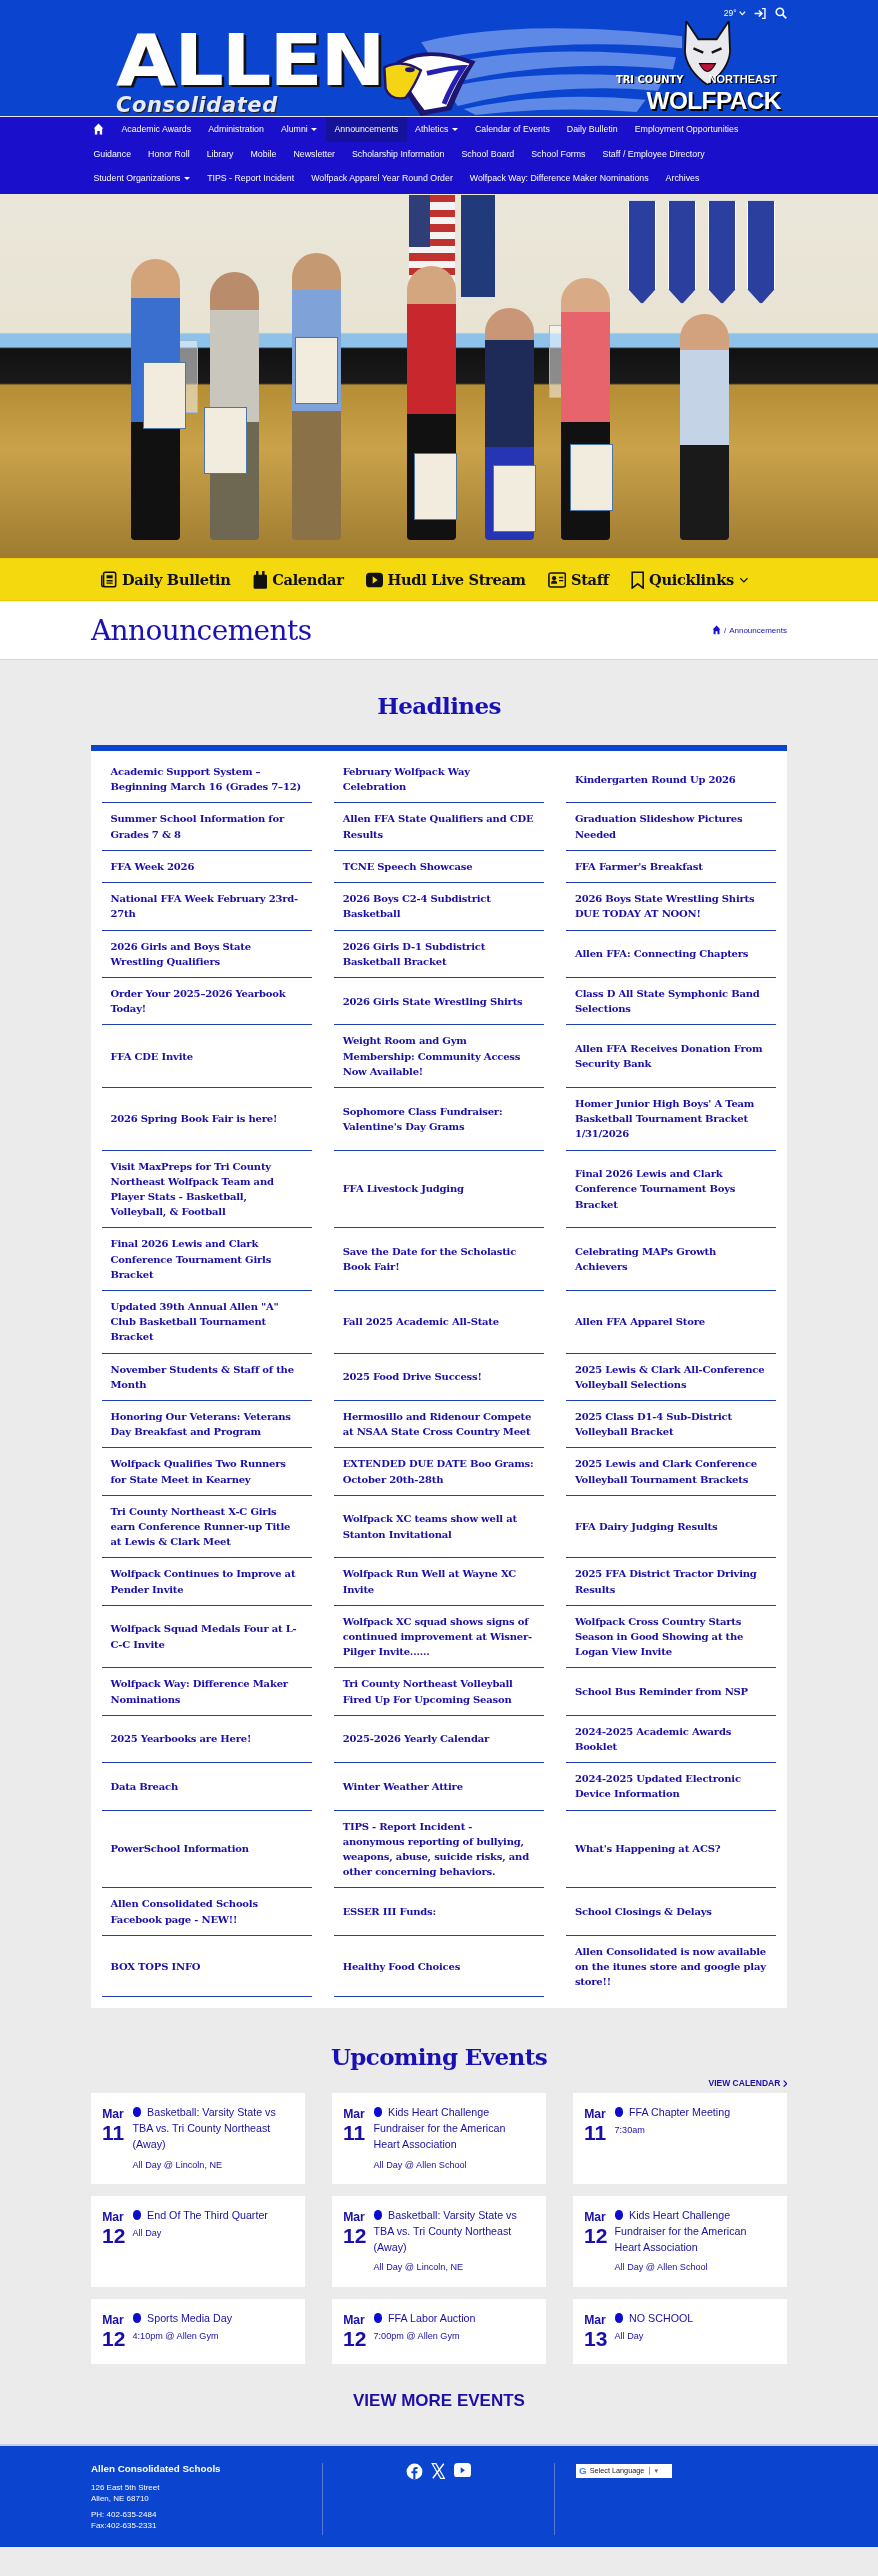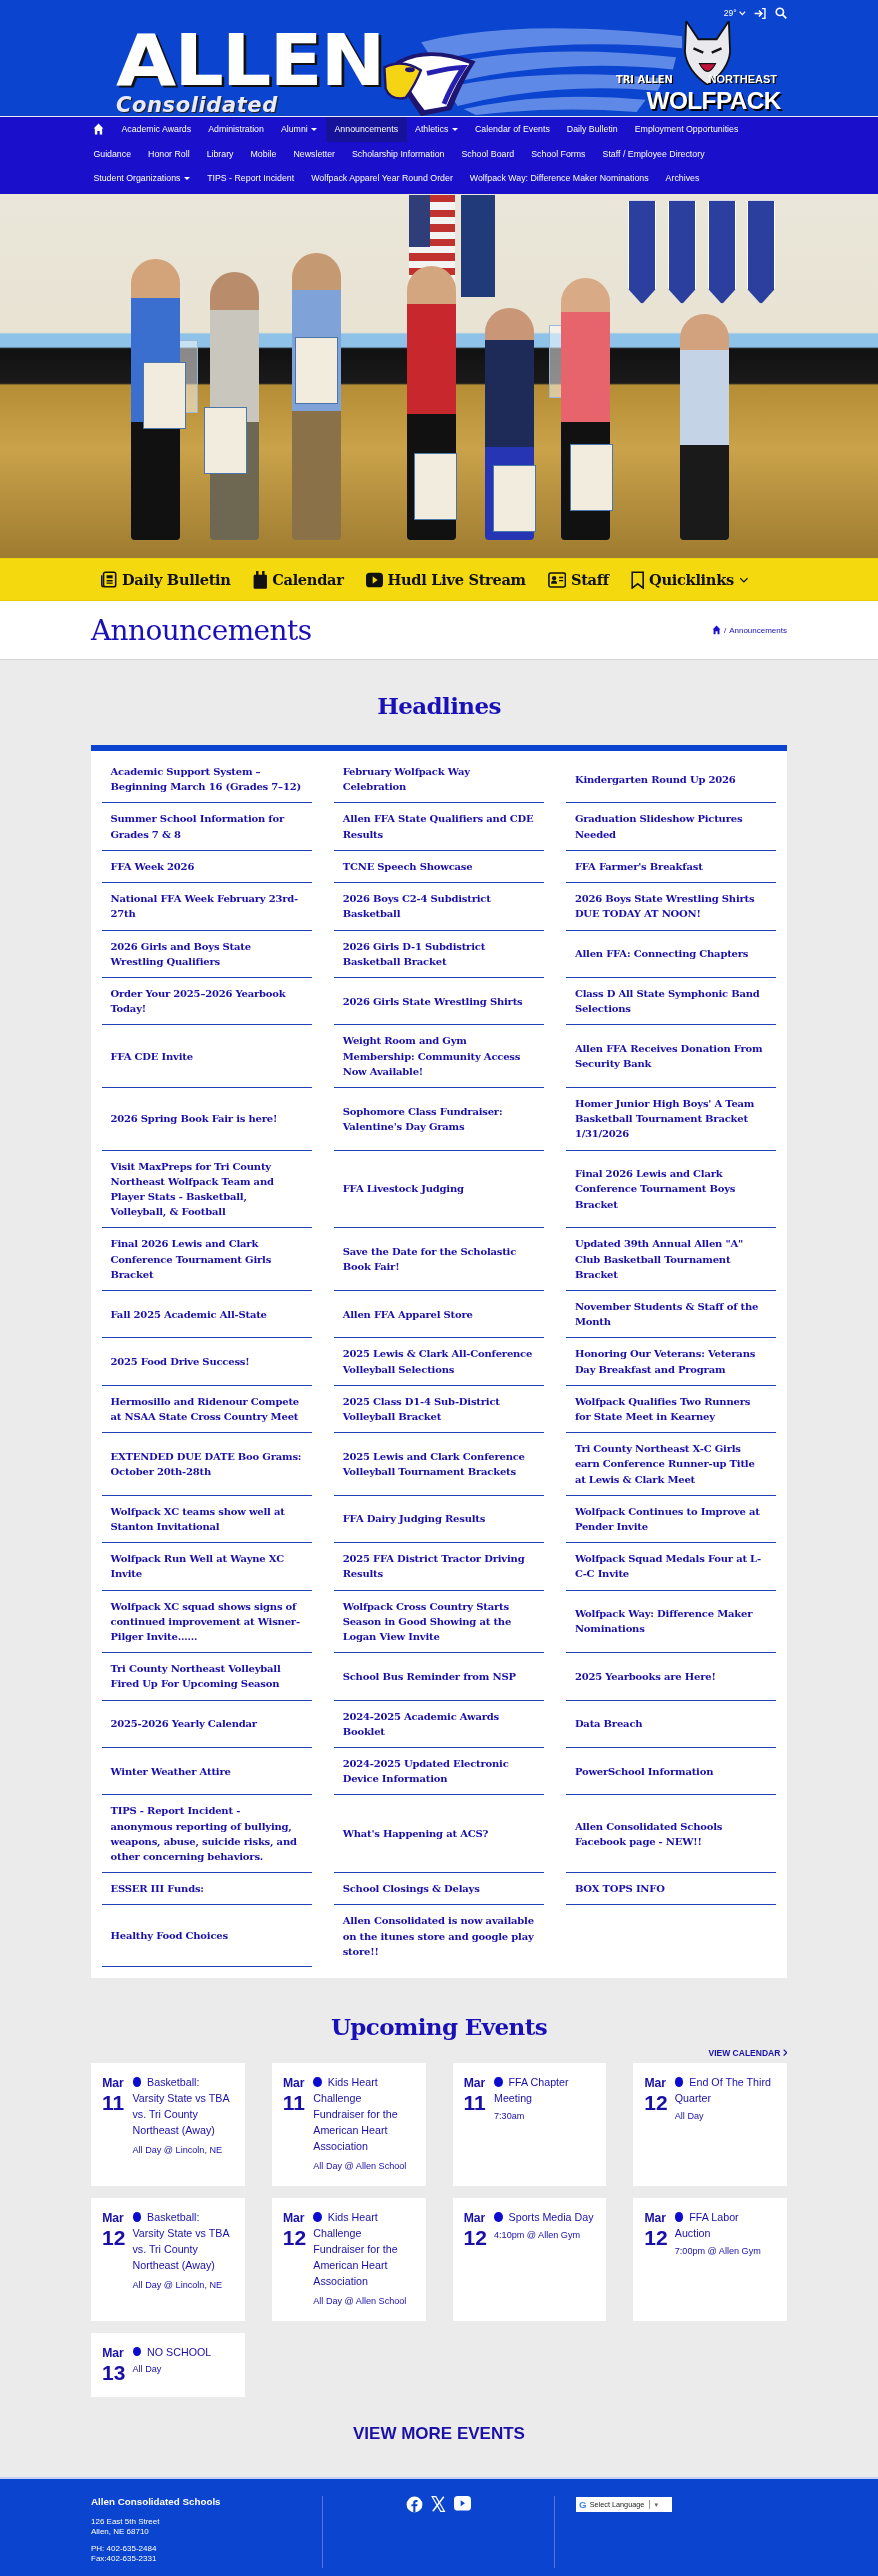--- a/index.html
+++ b/index.html
@@ -52,21 +52,21 @@
   
   .section-heading { text-align: center; font-family: "DejaVu Serif", serif; font-weight: bold; color: #1a10b8; font-size: 23px; letter-spacing: -0.6px; }
   .headlines-wrap { padding: 32px 91px 0; }
   .headlines-card { margin-top: 26px; background: #fff; border-top: 6.1px solid #0b44cf; padding: 4.9px 11px 11px; display: grid; grid-template-columns: 1fr 1fr 1fr; column-gap: 22.6px; }
   .hl { display: flex; align-items: center; padding: 8px 8.5px; border-bottom: 1.8px solid #1f3fb5; font-family: "DejaVu Serif", serif; font-weight: bold; font-size: 10px; line-height: 15.2px; color: #1a10a8; cursor: pointer; letter-spacing: -0.2px; }
   .hl.last { border-bottom: none; }
 
   
   .events-wrap { padding: 35px 91px 0; position: relative; }
   .view-cal { position: absolute; right: 91px; top: 70px; font-weight: bold; font-size: 8.5px; color: #1a10a8; display: flex; align-items: center; gap: 2.4px; cursor: pointer; }
-  .events-grid { margin-top: 23px; display: grid; grid-template-columns: 1fr 1fr 1fr 1fr; column-gap: 27px; row-gap: 12.2px; }
+  .events-grid { margin-top: 23px; display: grid; grid-template-columns: 1fr 1fr 1fr; column-gap: 27px; row-gap: 12.2px; }
   .event { background: #fff; padding: 11px 12.2px 13.4px 11px; display: flex; gap: 8.5px; cursor: pointer; }
   .event .date { width: 22px; text-align: center; color: #1a10a8; font-weight: bold; flex-shrink: 0; }
   .event .mon { font-size: 12.2px; line-height: 14.6px; margin-top: 2.4px; }
   .event .day { font-size: 21px; line-height: 23px; }
   .event .body { font-size: 10.7px; line-height: 16px; color: #1a10a8; }
   .event .dot { display: inline-block; width: 8.5px; height: 9.8px; border-radius: 50%; background: #0c0cd0; margin-right: 6.1px; vertical-align: -0.6px; }
   .event .meta { font-size: 9.1px; margin-top: 6.1px; line-height: 12.2px; }
   .event .meta.close { margin-top: 3.7px; }
   .view-more { text-align: center; font-weight: bold; font-size: 17px; color: #1a10a8; padding: 27px 0 33px; cursor: pointer; }
 
@@ -123,21 +123,21 @@
     <div class="logo-allen">
       <div class="big">ALLEN</div>
       <div class="sub">Consolidated Schools</div>
     </div>
     <div class="wolf-logo">
       <svg class="wolf-head" viewBox="0 0 90 105">
         <path d="M10 0 L30 30 L60 30 L80 0 L82 50 Q80 80 45 105 Q10 80 8 50 Z" fill="#e9e9ee" stroke="#111" stroke-width="3"></path>
         <path d="M22 45 L38 52 M68 45 L52 52" stroke="#111" stroke-width="4"></path>
         <path d="M32 70 Q45 95 58 70 Z" fill="#c3123a" stroke="#111" stroke-width="2"></path>
       </svg>
-      <span class="tc">TRI ALLEN</span>
+      <span class="tc">TRI COUNTY</span>
       <span class="ne">NORTHEAST</span>
       <span class="wp">WOLFPACK</span>
     </div>
   </div>
 
   <nav class="nav">
     <div class="nav-row">
       <span class="nav-item first">
         <svg width="11" height="12.2" viewBox="0 0 18 20">
             <path d="M9 1L1 9h2v10h4v-6h4v6h4V9h2z" fill="#fff"></path>
@@ -326,20 +326,21 @@
       <div class="hl">Weight Room and Gym Membership: Community Access Now Available!</div>
       <div class="hl">Allen FFA Receives Donation From Security Bank</div>
       <div class="hl">2026 Spring Book Fair is here!</div>
       <div class="hl">Sophomore Class Fundraiser: Valentine's Day Grams</div>
       <div class="hl">Homer Junior High Boys' A Team Basketball Tournament Bracket 1/31/2026</div>
       <div class="hl">Visit MaxPreps for Tri County Northeast Wolfpack Team and Player Stats - Basketball, Volleyball, &amp; Football</div>
       <div class="hl">FFA Livestock Judging</div>
       <div class="hl">Final 2026 Lewis and Clark Conference Tournament Boys Bracket</div>
       <div class="hl">Final 2026 Lewis and Clark Conference Tournament Girls Bracket</div>
       <div class="hl">Save the Date for the Scholastic Book Fair!</div>
+      <div class="hl">Celebrating MAPs Growth Achievers</div>
       <div class="hl">Updated 39th Annual Allen "A" Club Basketball Tournament Bracket</div>
       <div class="hl">Fall 2025 Academic All-State</div>
       <div class="hl">Allen FFA Apparel Store</div>
       <div class="hl">November Students &amp; Staff of the Month</div>
       <div class="hl">2025 Food Drive Success!</div>
       <div class="hl">2025 Lewis &amp; Clark All-Conference Volleyball Selections</div>
       <div class="hl">Honoring Our Veterans: Veterans Day Breakfast and Program</div>
       <div class="hl">Hermosillo and Ridenour Compete at NSAA State Cross Country Meet</div>
       <div class="hl">2025 Class D1-4 Sub-District Volleyball Bracket</div>
       <div class="hl">Wolfpack Qualifies Two Runners for State Meet in Kearney</div>

